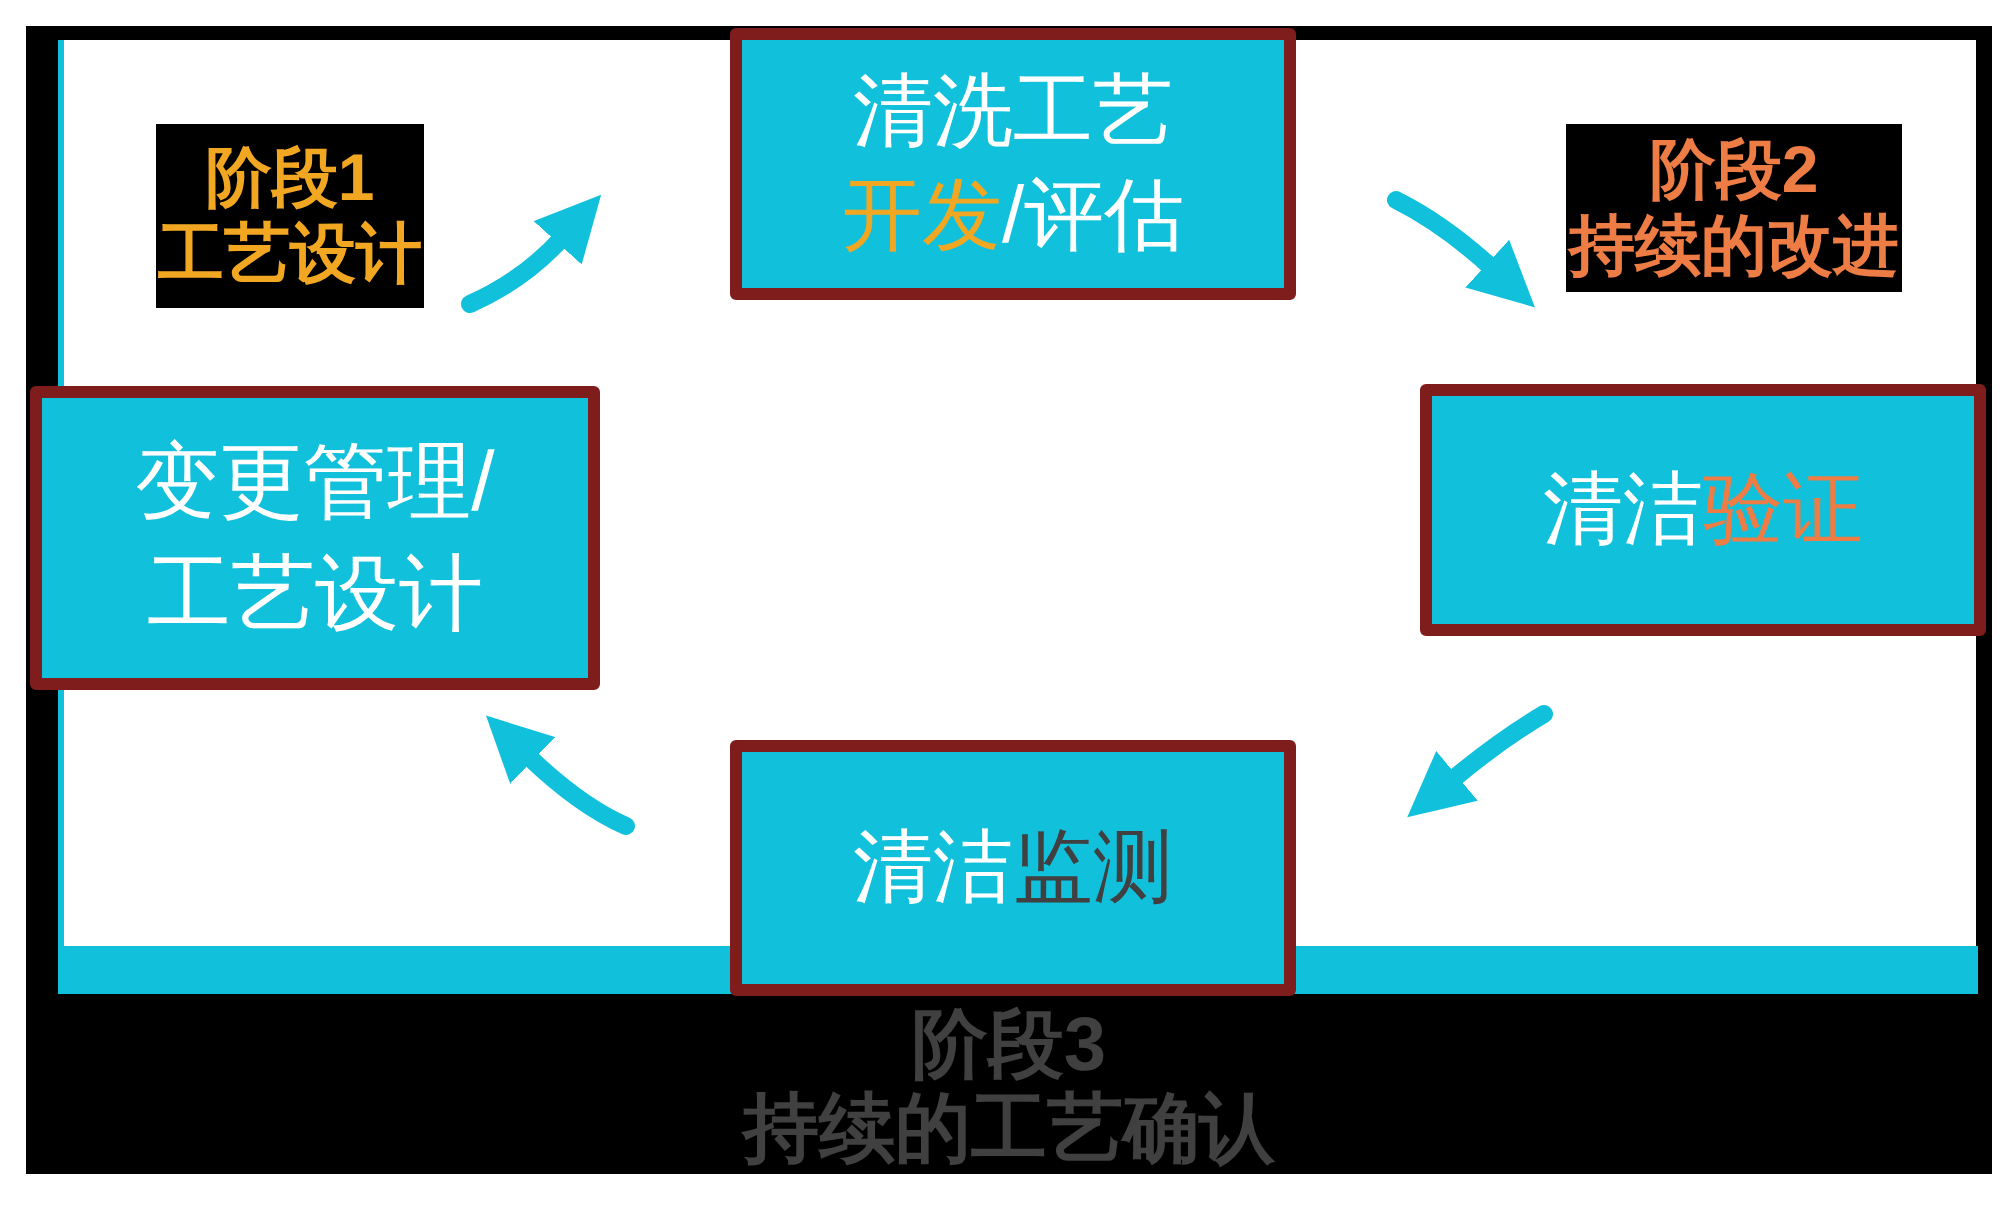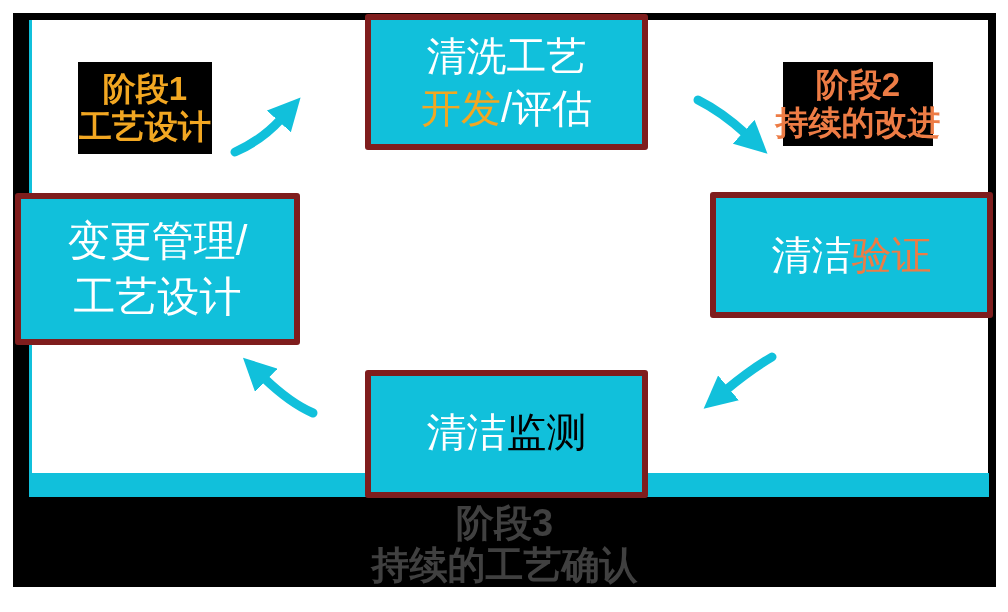--- a/index.html
+++ b/index.html
@@ -73,39 +73,39 @@
     text-align: center;
     white-space: nowrap;
   }
   .pbox-top    { left: 365px; top: 14px;  width: 283px; height: 136px; }
   .pbox-right  { left: 710px; top: 192px; width: 283px; height: 126px; }
   .pbox-left   { left: 15px;  top: 193px; width: 285px; height: 152px; font-size: 42px; line-height: 56px; }
   .pbox-bottom { left: 365px; top: 370px; width: 283px; height: 128px; }
 
   .hl-yellow { color: #f2a722; }
   .hl-orange { color: #ed7c45; }
-  .hl-navy   { color: #000000; font-family: Liberation Mono, monospace; }
+  .hl-navy   { color: #404040; }
 
   
   .phase-label {
     position: absolute;
     background: #000000;
     display: flex;
     flex-direction: column;
     align-items: center;
     justify-content: center;
     font-size: 33px;
     line-height: 38px;
     font-weight: 700;
     text-align: center;
     z-index: 4;
     white-space: nowrap;
   }
   .phase1 { left: 78px;  top: 62px; width: 134px; height: 92px; color: #f2a722; justify-content: center; }
-  .phase2 { left: 783px; top: 62px; width: 150px; height: 84px; color: #ed7c45; }
+  .phase2 { left: 783px; top: 62px; width: 168px; height: 84px; color: #ed7c45; }
 
   
   .phase3 {
     position: absolute;
     left: 13px; top: 502px;
     width: 983px;
     text-align: center;
     font-size: 38px;
     line-height: 42px;
     font-weight: 700;

